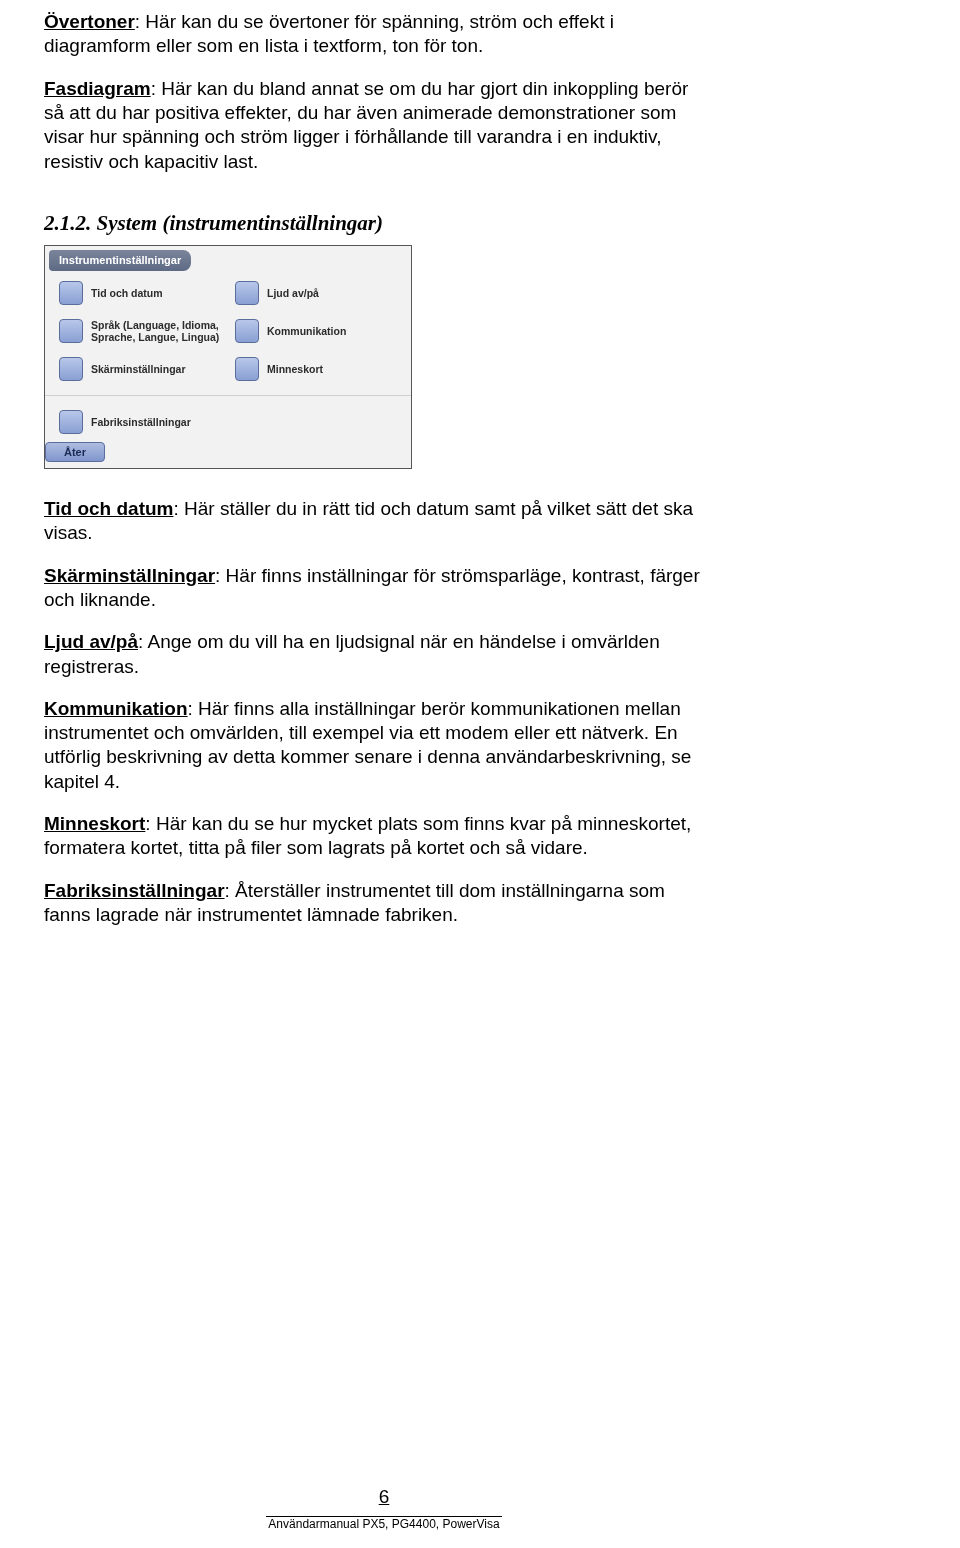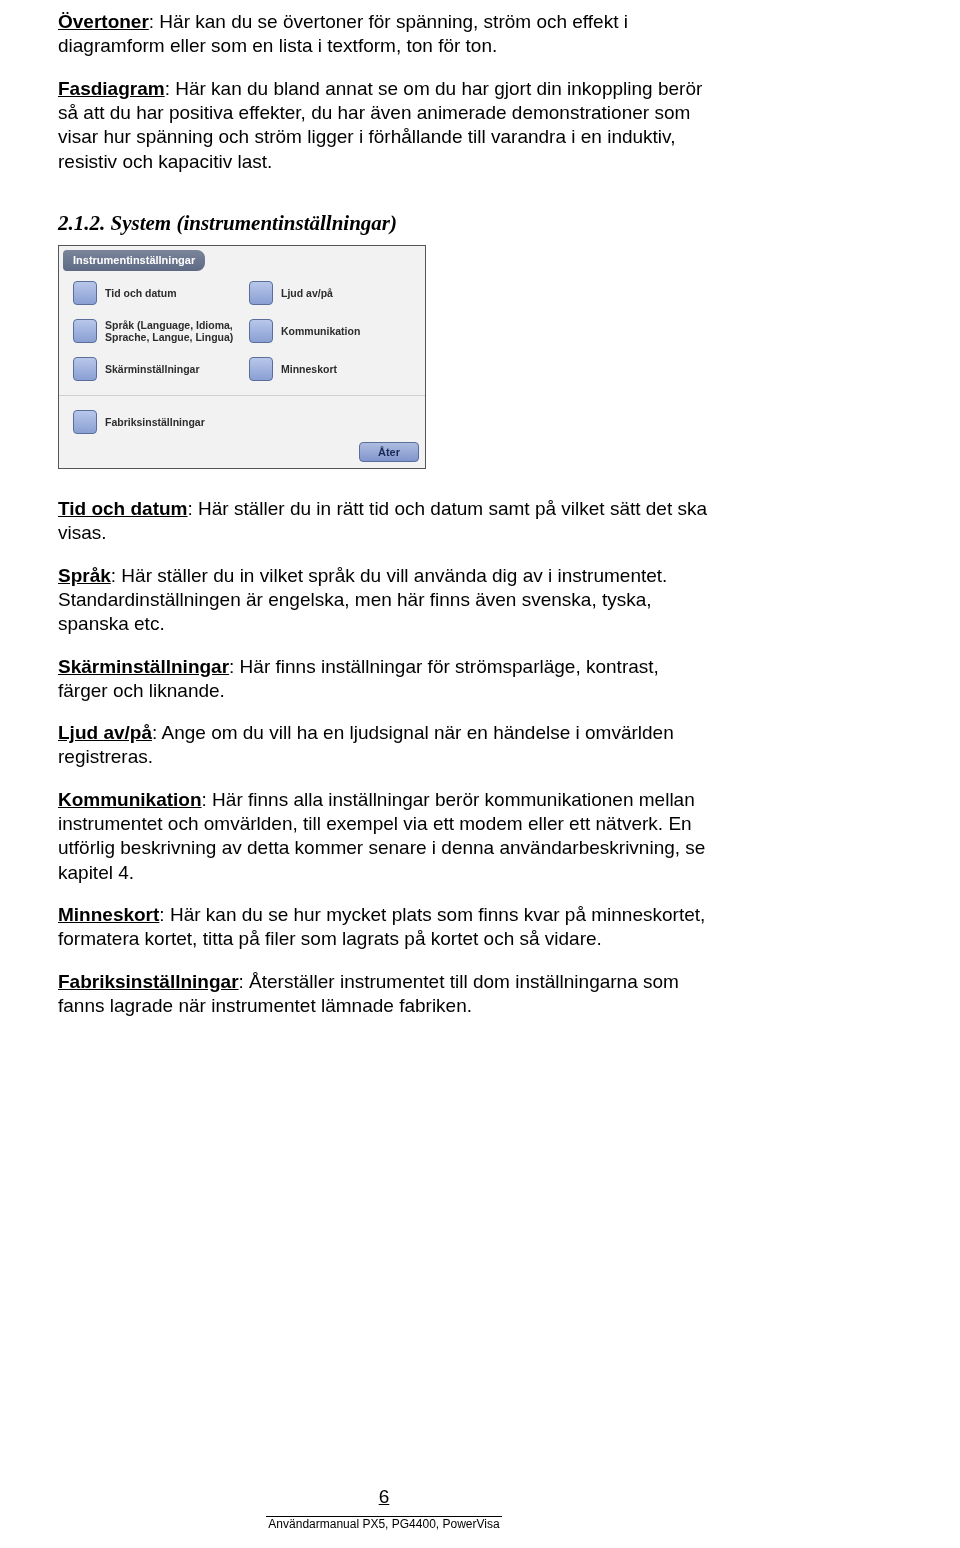--- a/index.html
+++ b/index.html
@@ -8,21 +8,21 @@
     font-family: Arial, Helvetica, sans-serif;
     background: #fff;
     color: #000;
     font-size: 19px;
     line-height: 1.28;
   }
   .page {
     width: 768px;
     min-height: 1548px;
     box-sizing: border-box;
-    padding: 10px 58px 0 58px;
+    padding: 10px 58px 0 44px;
     position: relative;
   }
   .para {
     margin: 0 0 18px 0;
   }
   .bold { font-weight: bold; }
   .underline { text-decoration: underline; }
 
   .heading {
     font-weight: bold;
@@ -84,21 +84,20 @@
     font-size: 10.5px;
     line-height: 1.15;
   }
   .panel-sep {
     height: 1px;
     background: #d0d0d0;
     margin: 14px -8px 14px -14px;
   }
   .panel-footer {
     display: flex;
-    justify-content: flex-end;
     padding: 0 6px 6px 0;
   }
   .panel-btn {
     background: linear-gradient(#aebce0, #8096cc);
     border: 1px solid #5a6d9b;
     border-radius: 4px;
     font-size: 11px;
     font-weight: bold;
     color: #1a2a55;
     padding: 3px 18px;
@@ -179,23 +178,20 @@
     </div>
     <div class="panel-footer">
       <button class="panel-btn">Åter</button>
     </div>
   </div>
 
   <p class="para">
     <span class="bold underline">Tid och datum</span><span>: Här ställer du in rätt tid och datum samt på vilket sätt det ska visas.</span>
   </p>
   <p class="para">
-    <span class="bold underline">Språk</span><span>: Här ställer du in vilket språk du vill använda dig av i instrumentet. Standardinställningen är engelska, men här finns även svenska, tyska, spanska etc.</span>
-  </p>
-  <p class="para">
     <span class="bold underline">Skärminställningar</span><span>: Här finns inställningar för strömsparläge, kontrast, färger och liknande.</span>
   </p>
   <p class="para">
     <span class="bold underline">Ljud av/på</span><span>: Ange om du vill ha en ljudsignal när en händelse i omvärlden registreras.</span>
   </p>
   <p class="para">
     <span class="bold underline">Kommunikation</span><span>: Här finns alla inställningar berör kommunikationen mellan instrumentet och omvärlden, till exempel via ett modem eller ett nätverk. En utförlig beskrivning av detta kommer senare i denna användarbeskrivning, se kapitel 4.</span>
   </p>
   <p class="para">
     <span class="bold underline">Minneskort</span><span>: Här kan du se hur mycket plats som finns kvar på minneskortet, formatera kortet, titta på filer som lagrats på kortet och så vidare.</span>

